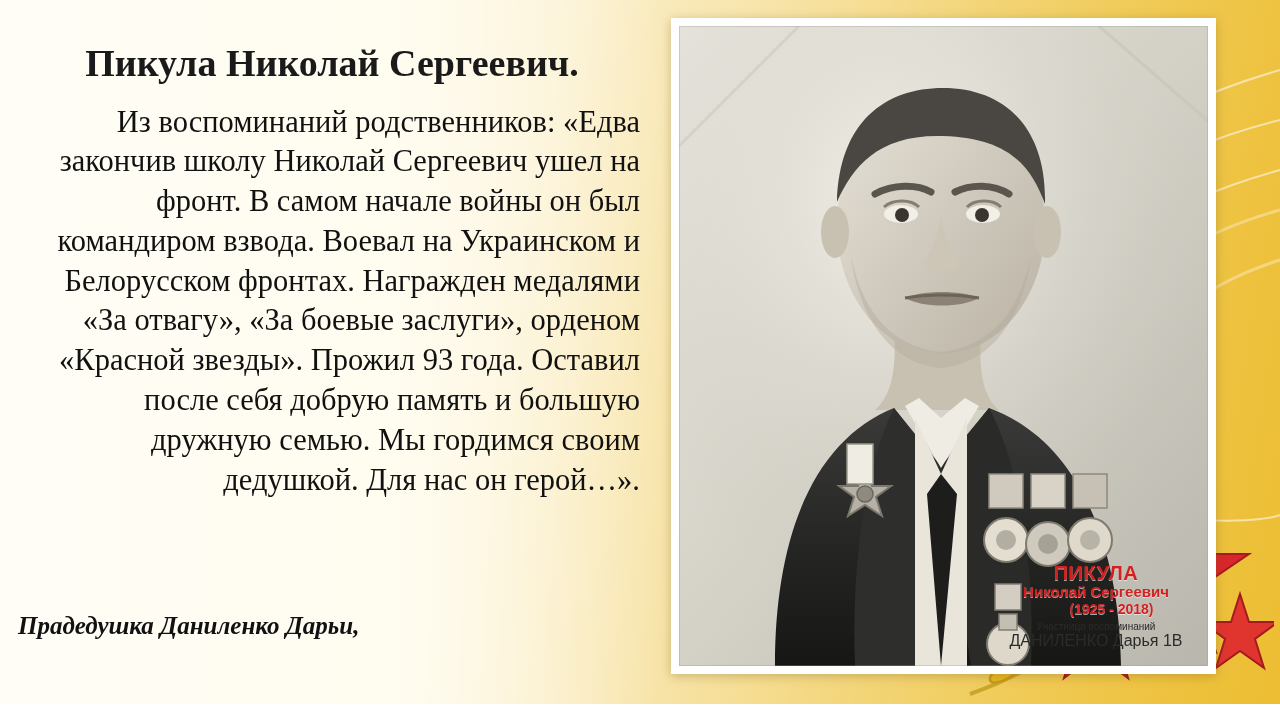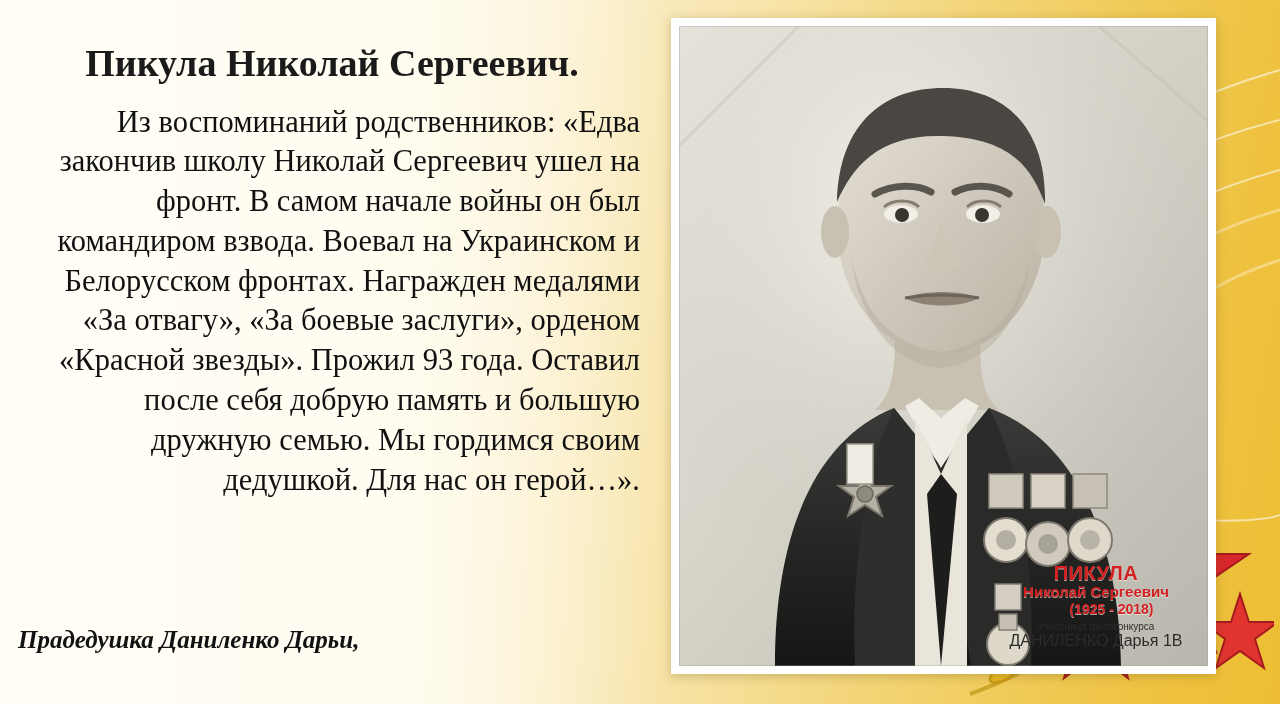--- a/index.html
+++ b/index.html
@@ -119,21 +119,21 @@
     top: 72px;
     width: 622px;
     font-size: 30.5px;
     line-height: 1.305;
     color: #111111;
     text-align: right;
   }
   .signature {
     position: absolute;
     left: 18px;
-    top: 625px;
+    top: 611px;
     width: 600px;
     font-size: 25px;
     font-weight: bold;
     font-style: italic;
     line-height: 1.22;
     color: #111111;
   }
 </style>
 </head>
 <body>
@@ -283,19 +283,19 @@
           <rect x="168" y="418" width="26" height="40" fill="#efece3" stroke="#9b968a" stroke-width="1.5"></rect>
         </g>
 
         <rect x="0" y="0" width="529" height="640" fill="none" stroke="#9c9890" stroke-width="2" opacity=".35"></rect>
       </svg>
 
       <div class="caption-box">
         <div class="cap-name1">ПИКУЛА</div>
         <div class="cap-name2">Николай Сергеевич</div>
         <div class="cap-years">(1925 - 2018)</div>
-        <div class="cap-sub">Участница фотоконкурса</div>
+        <div class="cap-sub">Участница воспоминаний</div>
         <div class="cap-sub2">ДАНИЛЕНКО Дарья 1В</div>
       </div>
     </div>
   </div>
 
 </div>
 
 </body></html>

